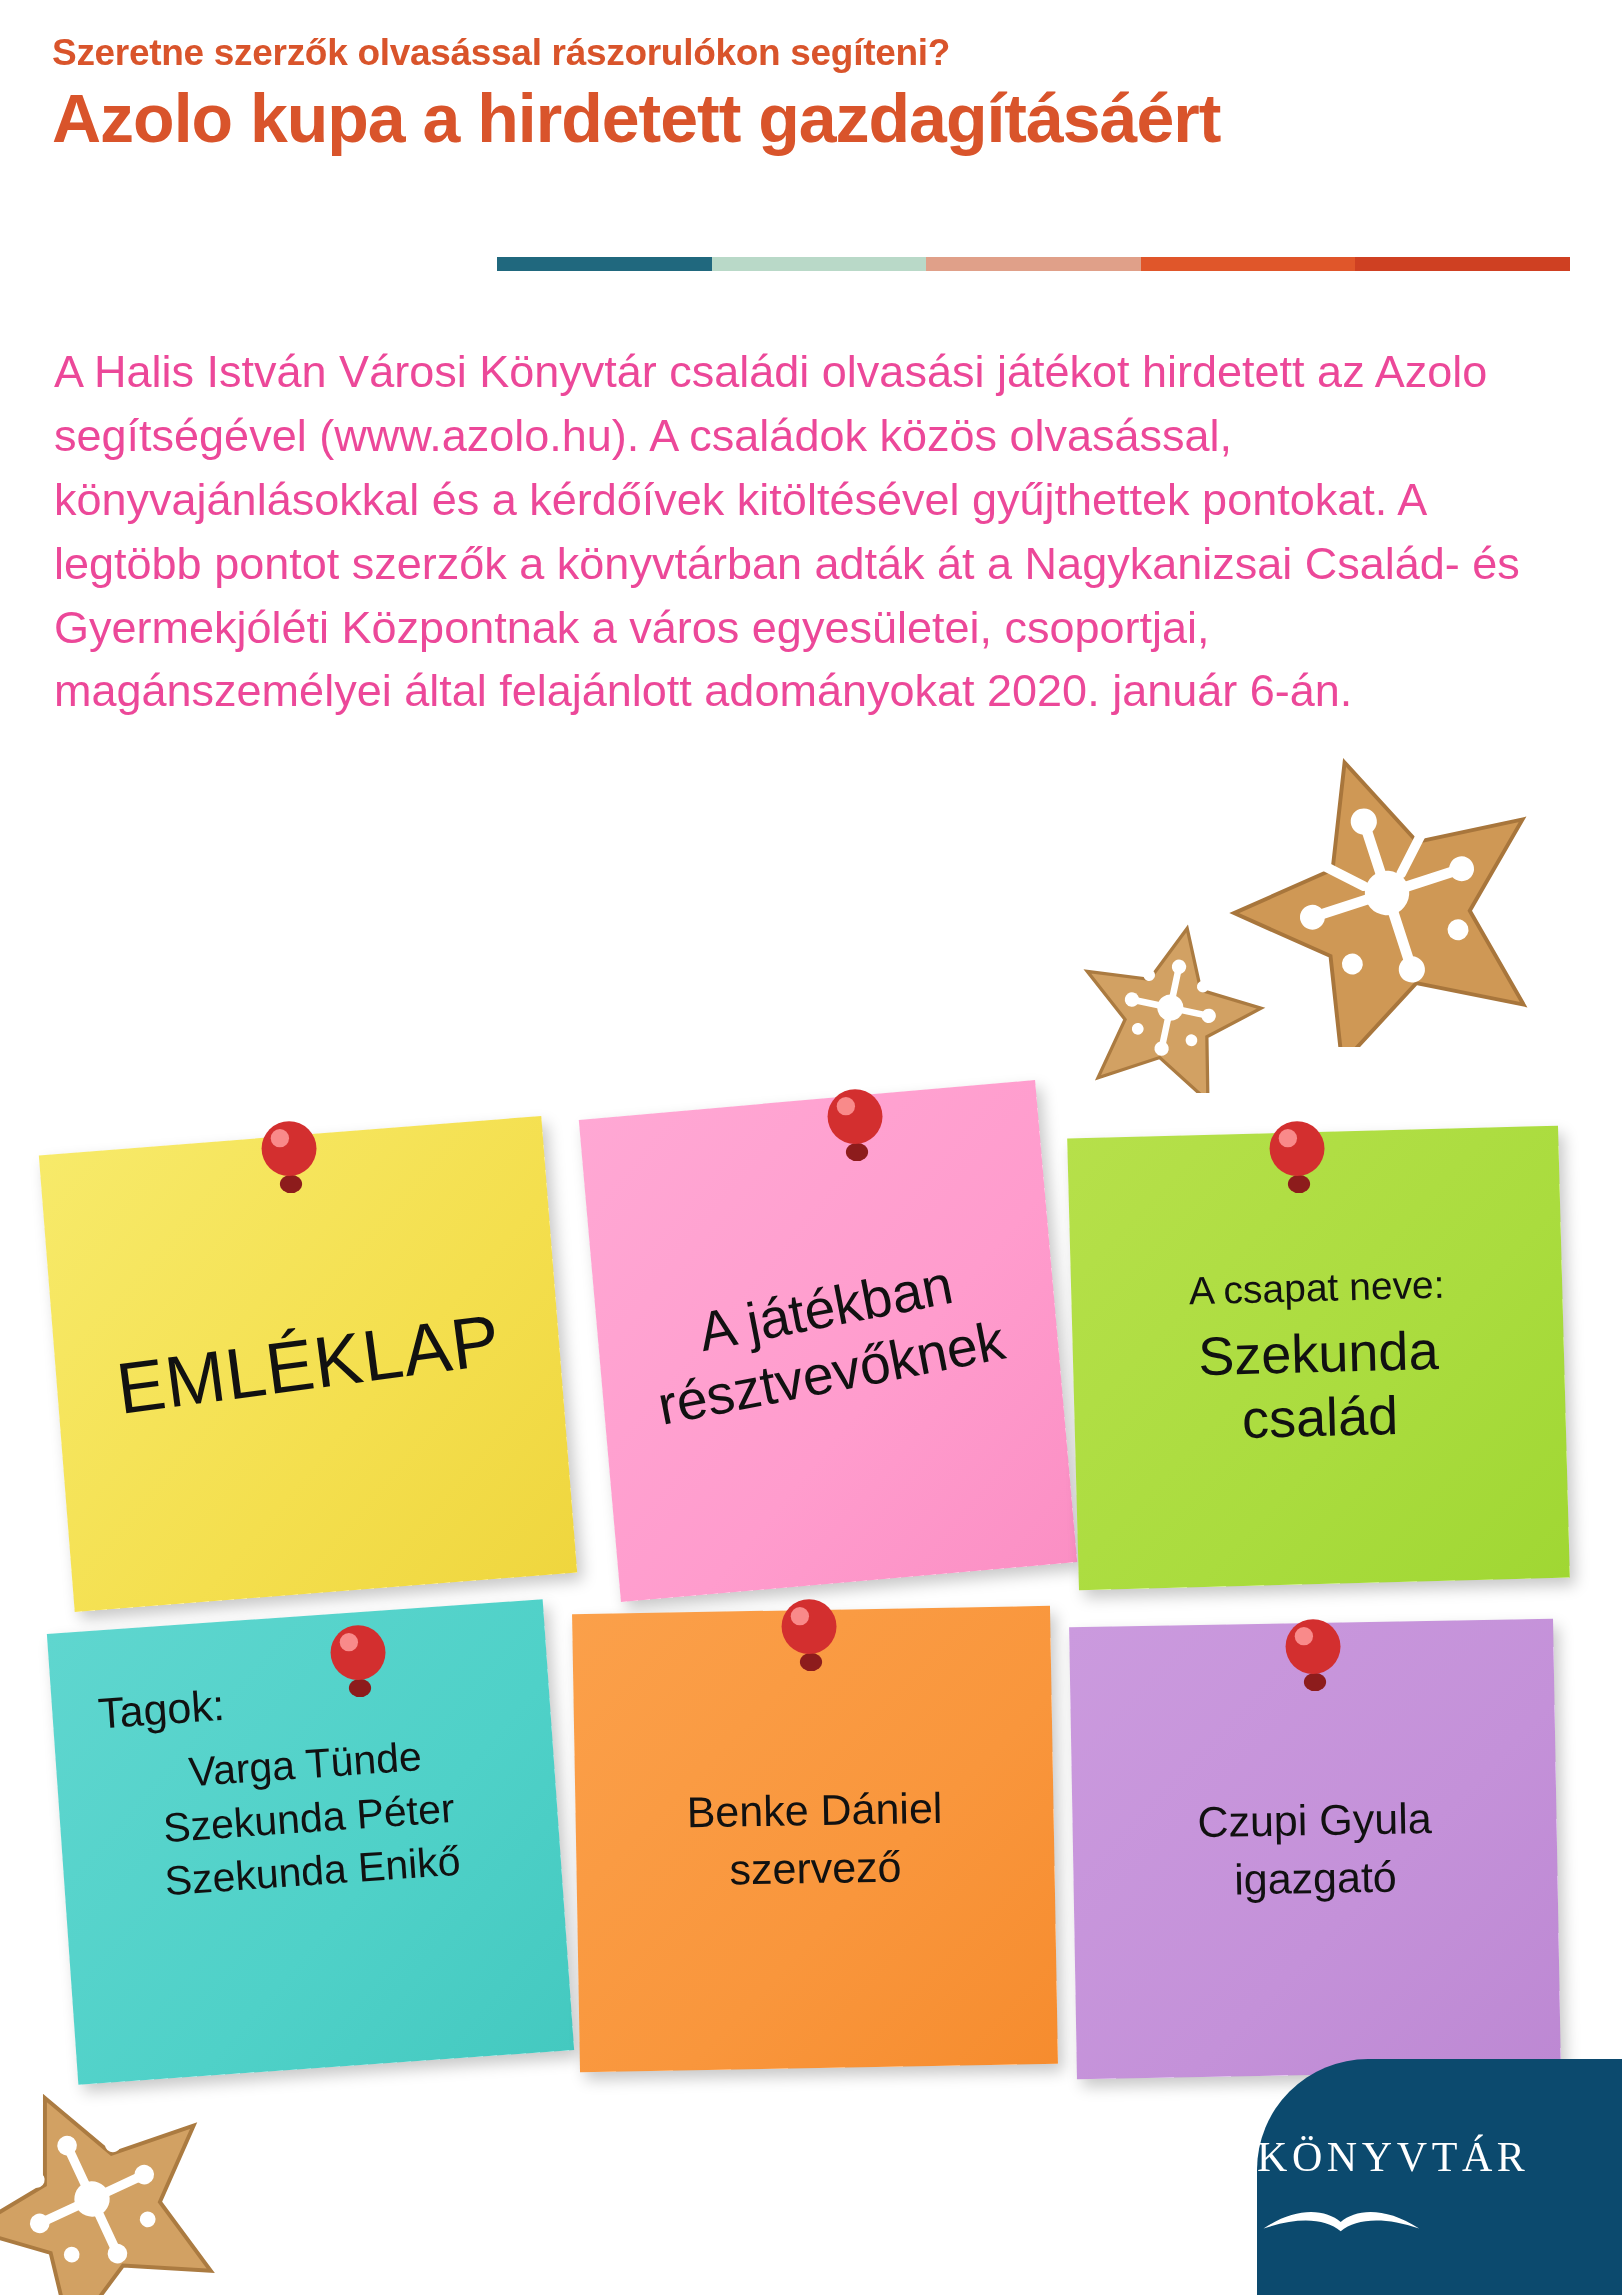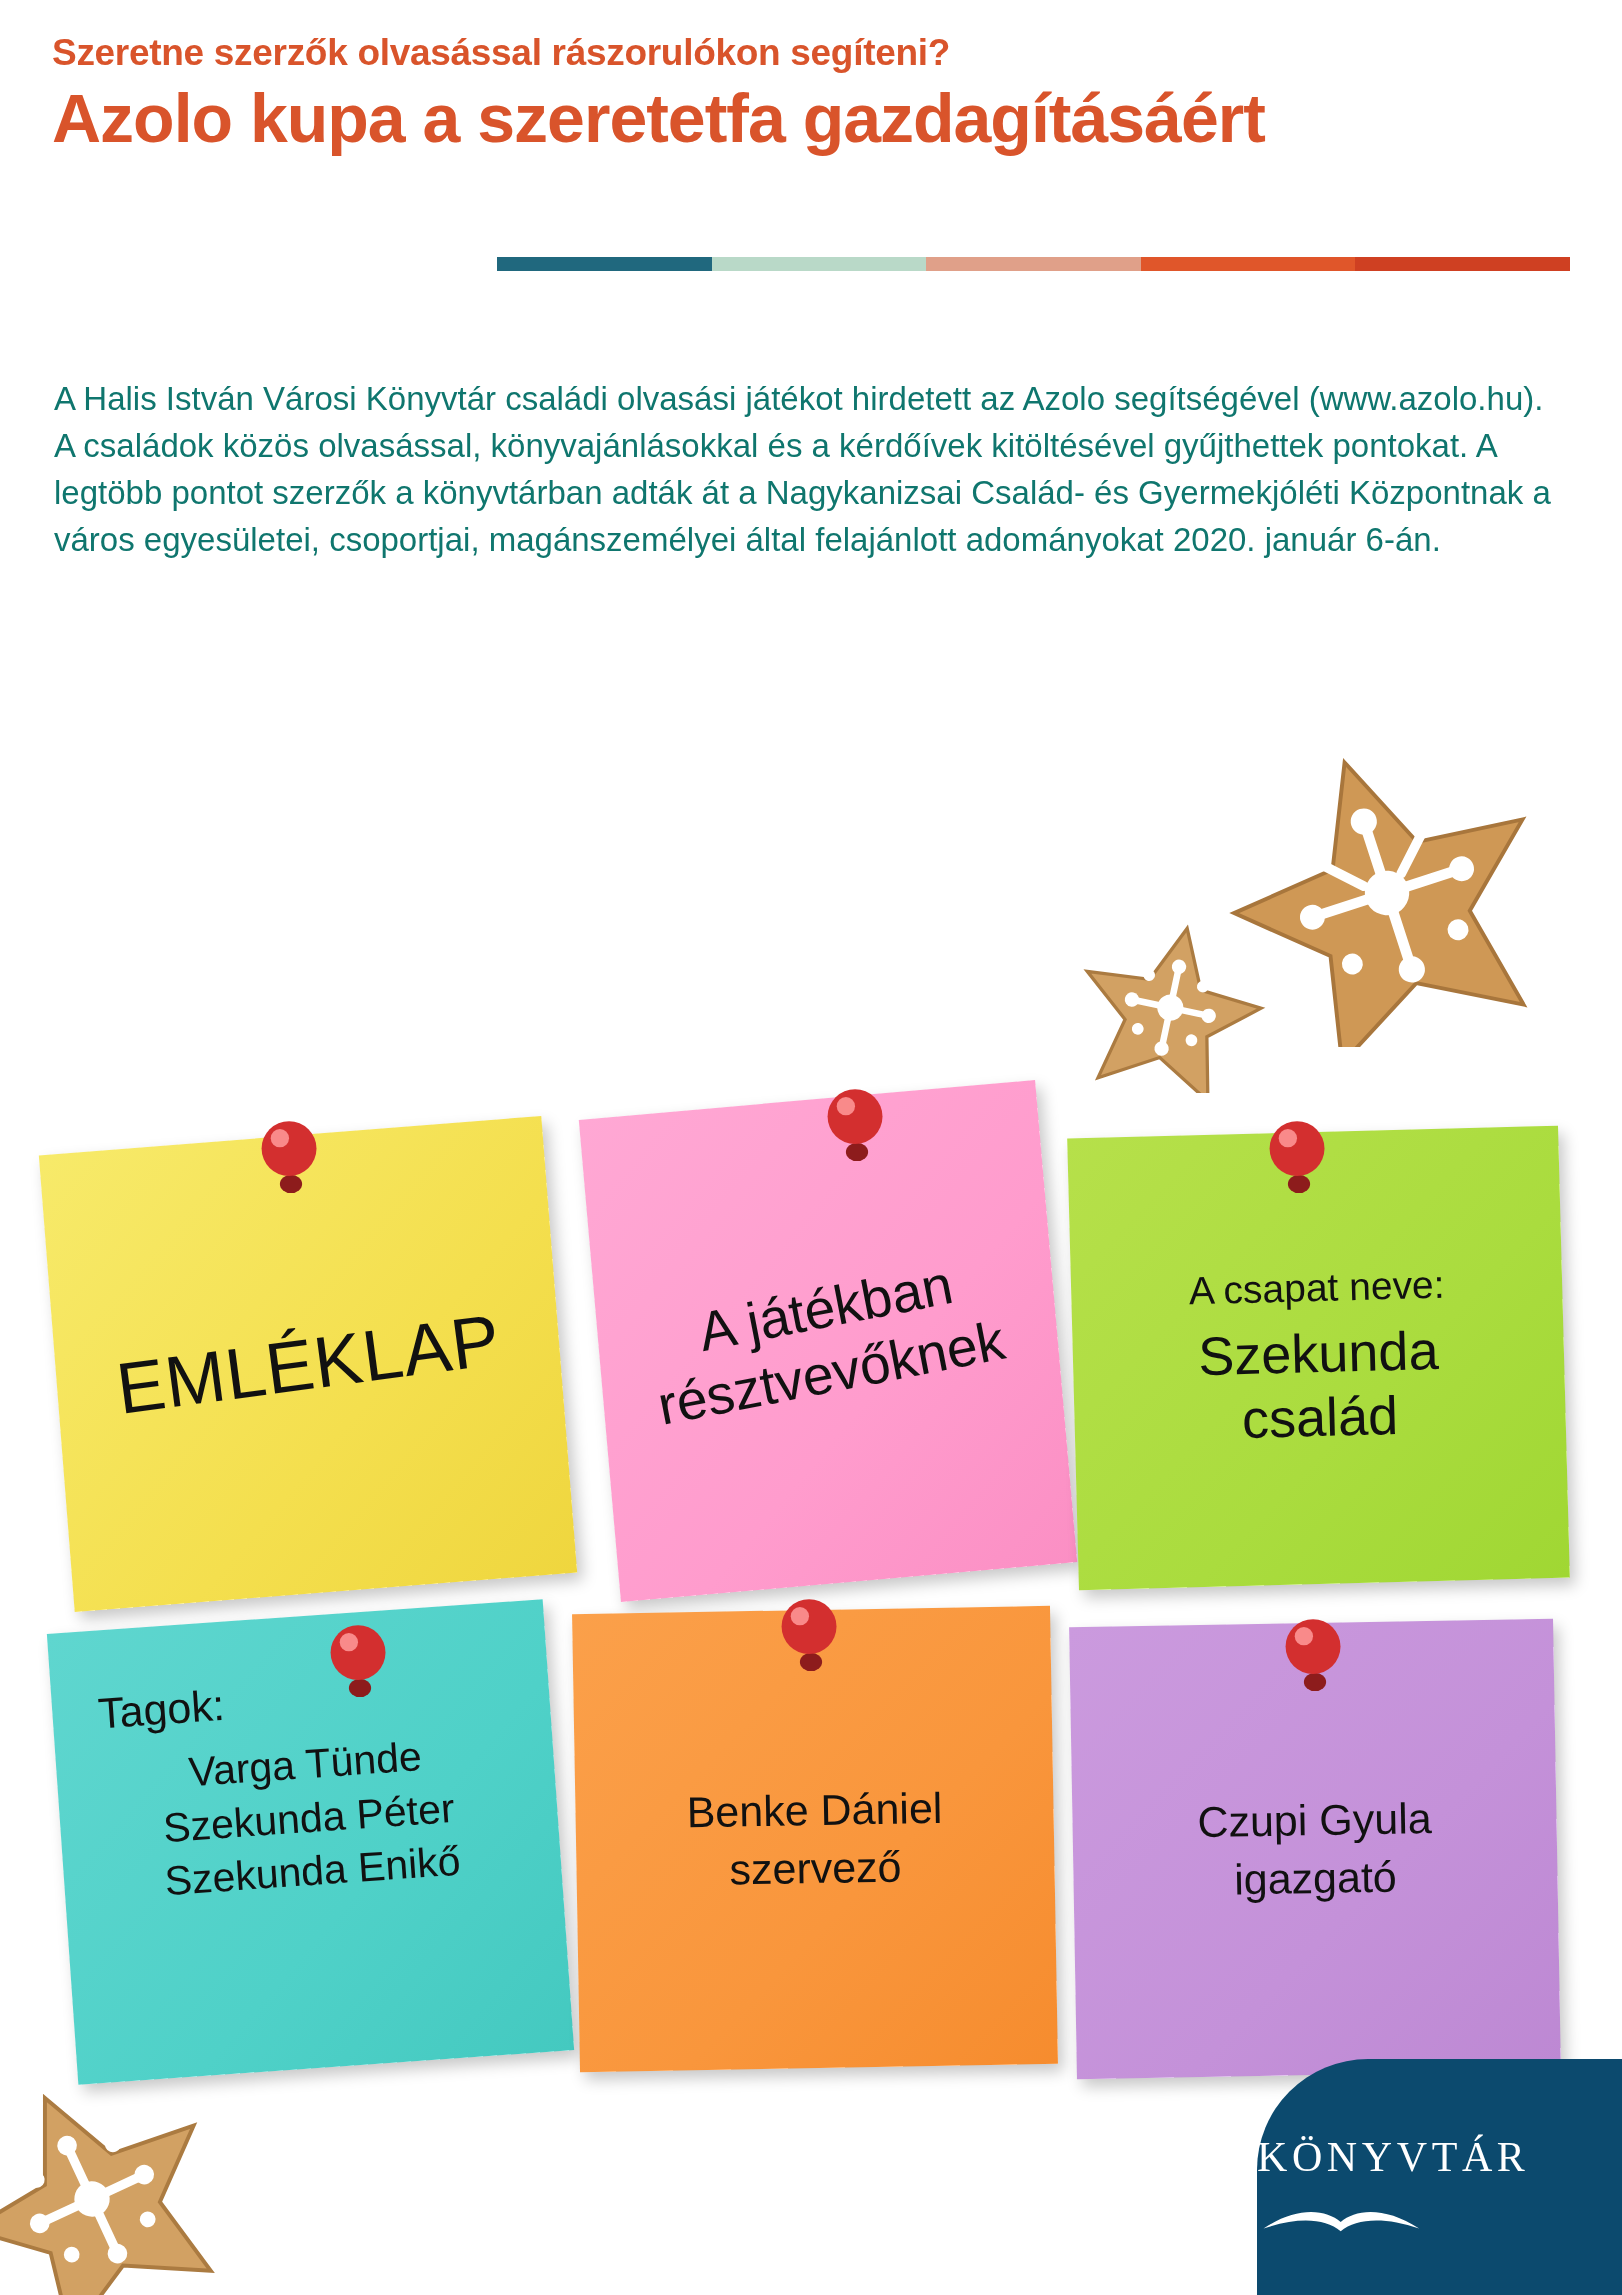--- a/index.html
+++ b/index.html
@@ -50,24 +50,23 @@
     display: flex;
   }
   #colorbar span { height: 100%; flex: 1 1 0; }
 
   
   #bodytext {
     position: absolute;
     left: 54px;
     top: 340px;
     width: 1505px;
-    font-size: 33px;
+    font-size: 45px;
     line-height: 1.42;
-    color: #0f766e;
-    margin-top: 36px;
+    color: #ec4899;
   }
   #bodytext p { margin: 0; }
   #bodytext .para2 { margin-top: 47px; }
 
   
   .cookie {
     position: absolute;
     pointer-events: none;
   }
   #cookie-big { left: 1204px; top: 739px; width: 366px; height: 308px; }
@@ -174,21 +173,21 @@
     font-size: 42px;
     letter-spacing: 4.6px;
     margin-bottom: 6.5px;
   }
 </style>
 </head>
 <body>
 
 <div id="header">
   <div id="kicker">Szeretne szerzők olvasással rászorulókon segíteni?</div>
-  <h1 id="maintitle">Azolo kupa a szeretetfa gazdagításáért</h1>
+  <h1 id="maintitle">Azolo kupa a hirdetett gazdagításáért</h1>
 </div>
 
 <div id="colorbar">
   <span style="background:#20687e"></span>
   <span style="background:#b9d9c8"></span>
   <span style="background:#e0a089"></span>
   <span style="background:#e0562a"></span>
   <span style="background:#cf4022"></span>
 </div>
 

